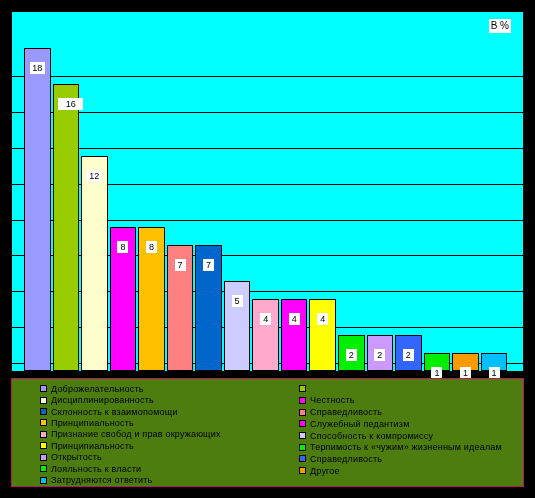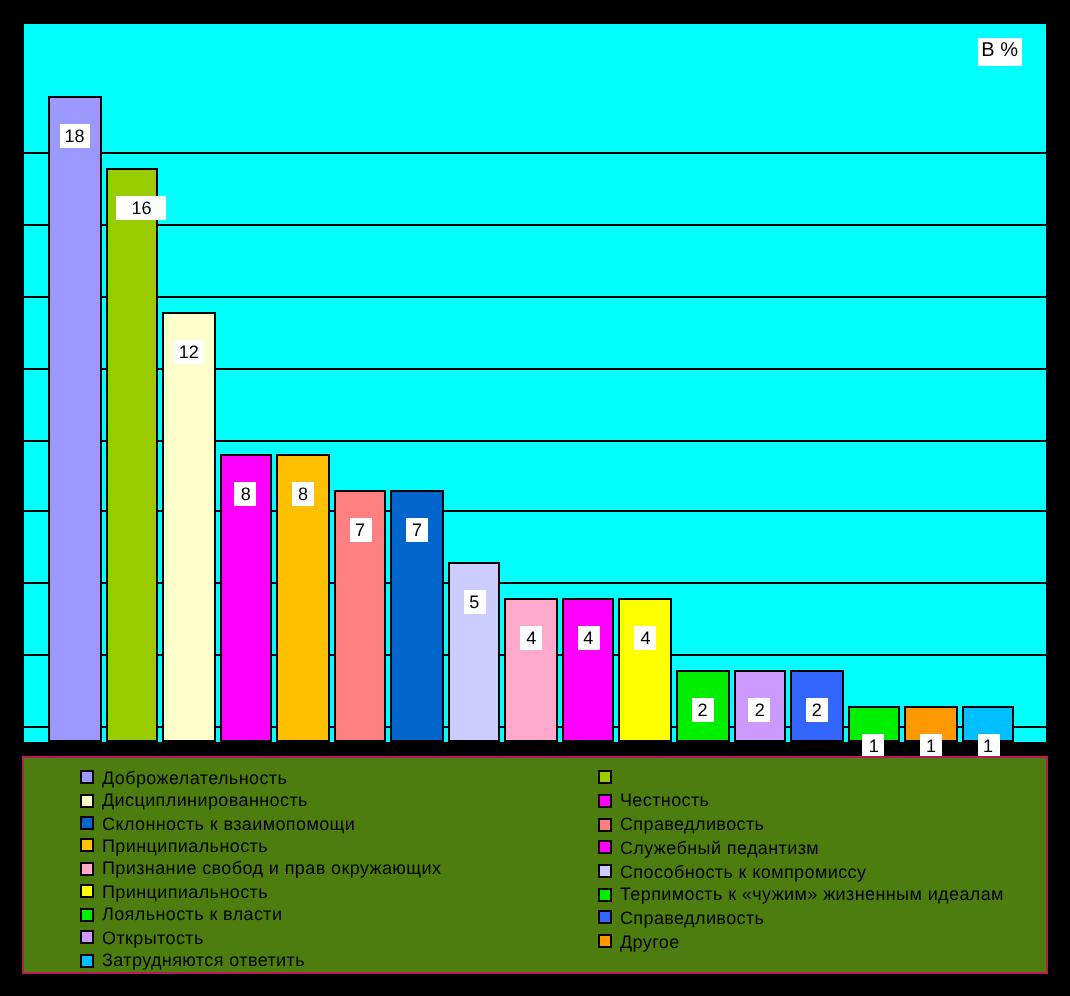--- a/index.html
+++ b/index.html
@@ -199,28 +199,28 @@
         </div>
         <div class="legend-item">
           <span class="legend-swatch" style="background: rgb(255, 170, 204);"></span>
           <span class="legend-text">Признание свобод и прав окружающих</span>
         </div>
         <div class="legend-item">
           <span class="legend-swatch" style="background: rgb(255, 255, 0);"></span>
           <span class="legend-text">Принципиальность</span>
         </div>
         <div class="legend-item">
+          <span class="legend-swatch" style="background: rgb(204, 153, 255);"></span>
+          <span class="legend-text">Открытость</span>
+        </div>
+        <div class="legend-item">
           <span class="legend-swatch" style="background: rgb(0, 238, 0);"></span>
           <span class="legend-text">Лояльность к власти</span>
         </div>
         <div class="legend-item">
-          <span class="legend-swatch" style="background: rgb(204, 153, 255);"></span>
-          <span class="legend-text">Открытость</span>
-        </div>
-        <div class="legend-item">
           <span class="legend-swatch" style="background: rgb(0, 191, 255);"></span>
           <span class="legend-text">Затрудняются ответить</span>
         </div>
       </div>
     <div class="legend-col" id="legend-col-right">
         <div class="legend-item">
           <span class="legend-swatch" style="background: rgb(153, 204, 0);"></span>
         </div>
         <div class="legend-item">
           <span class="legend-swatch" style="background: rgb(255, 0, 255);"></span>

